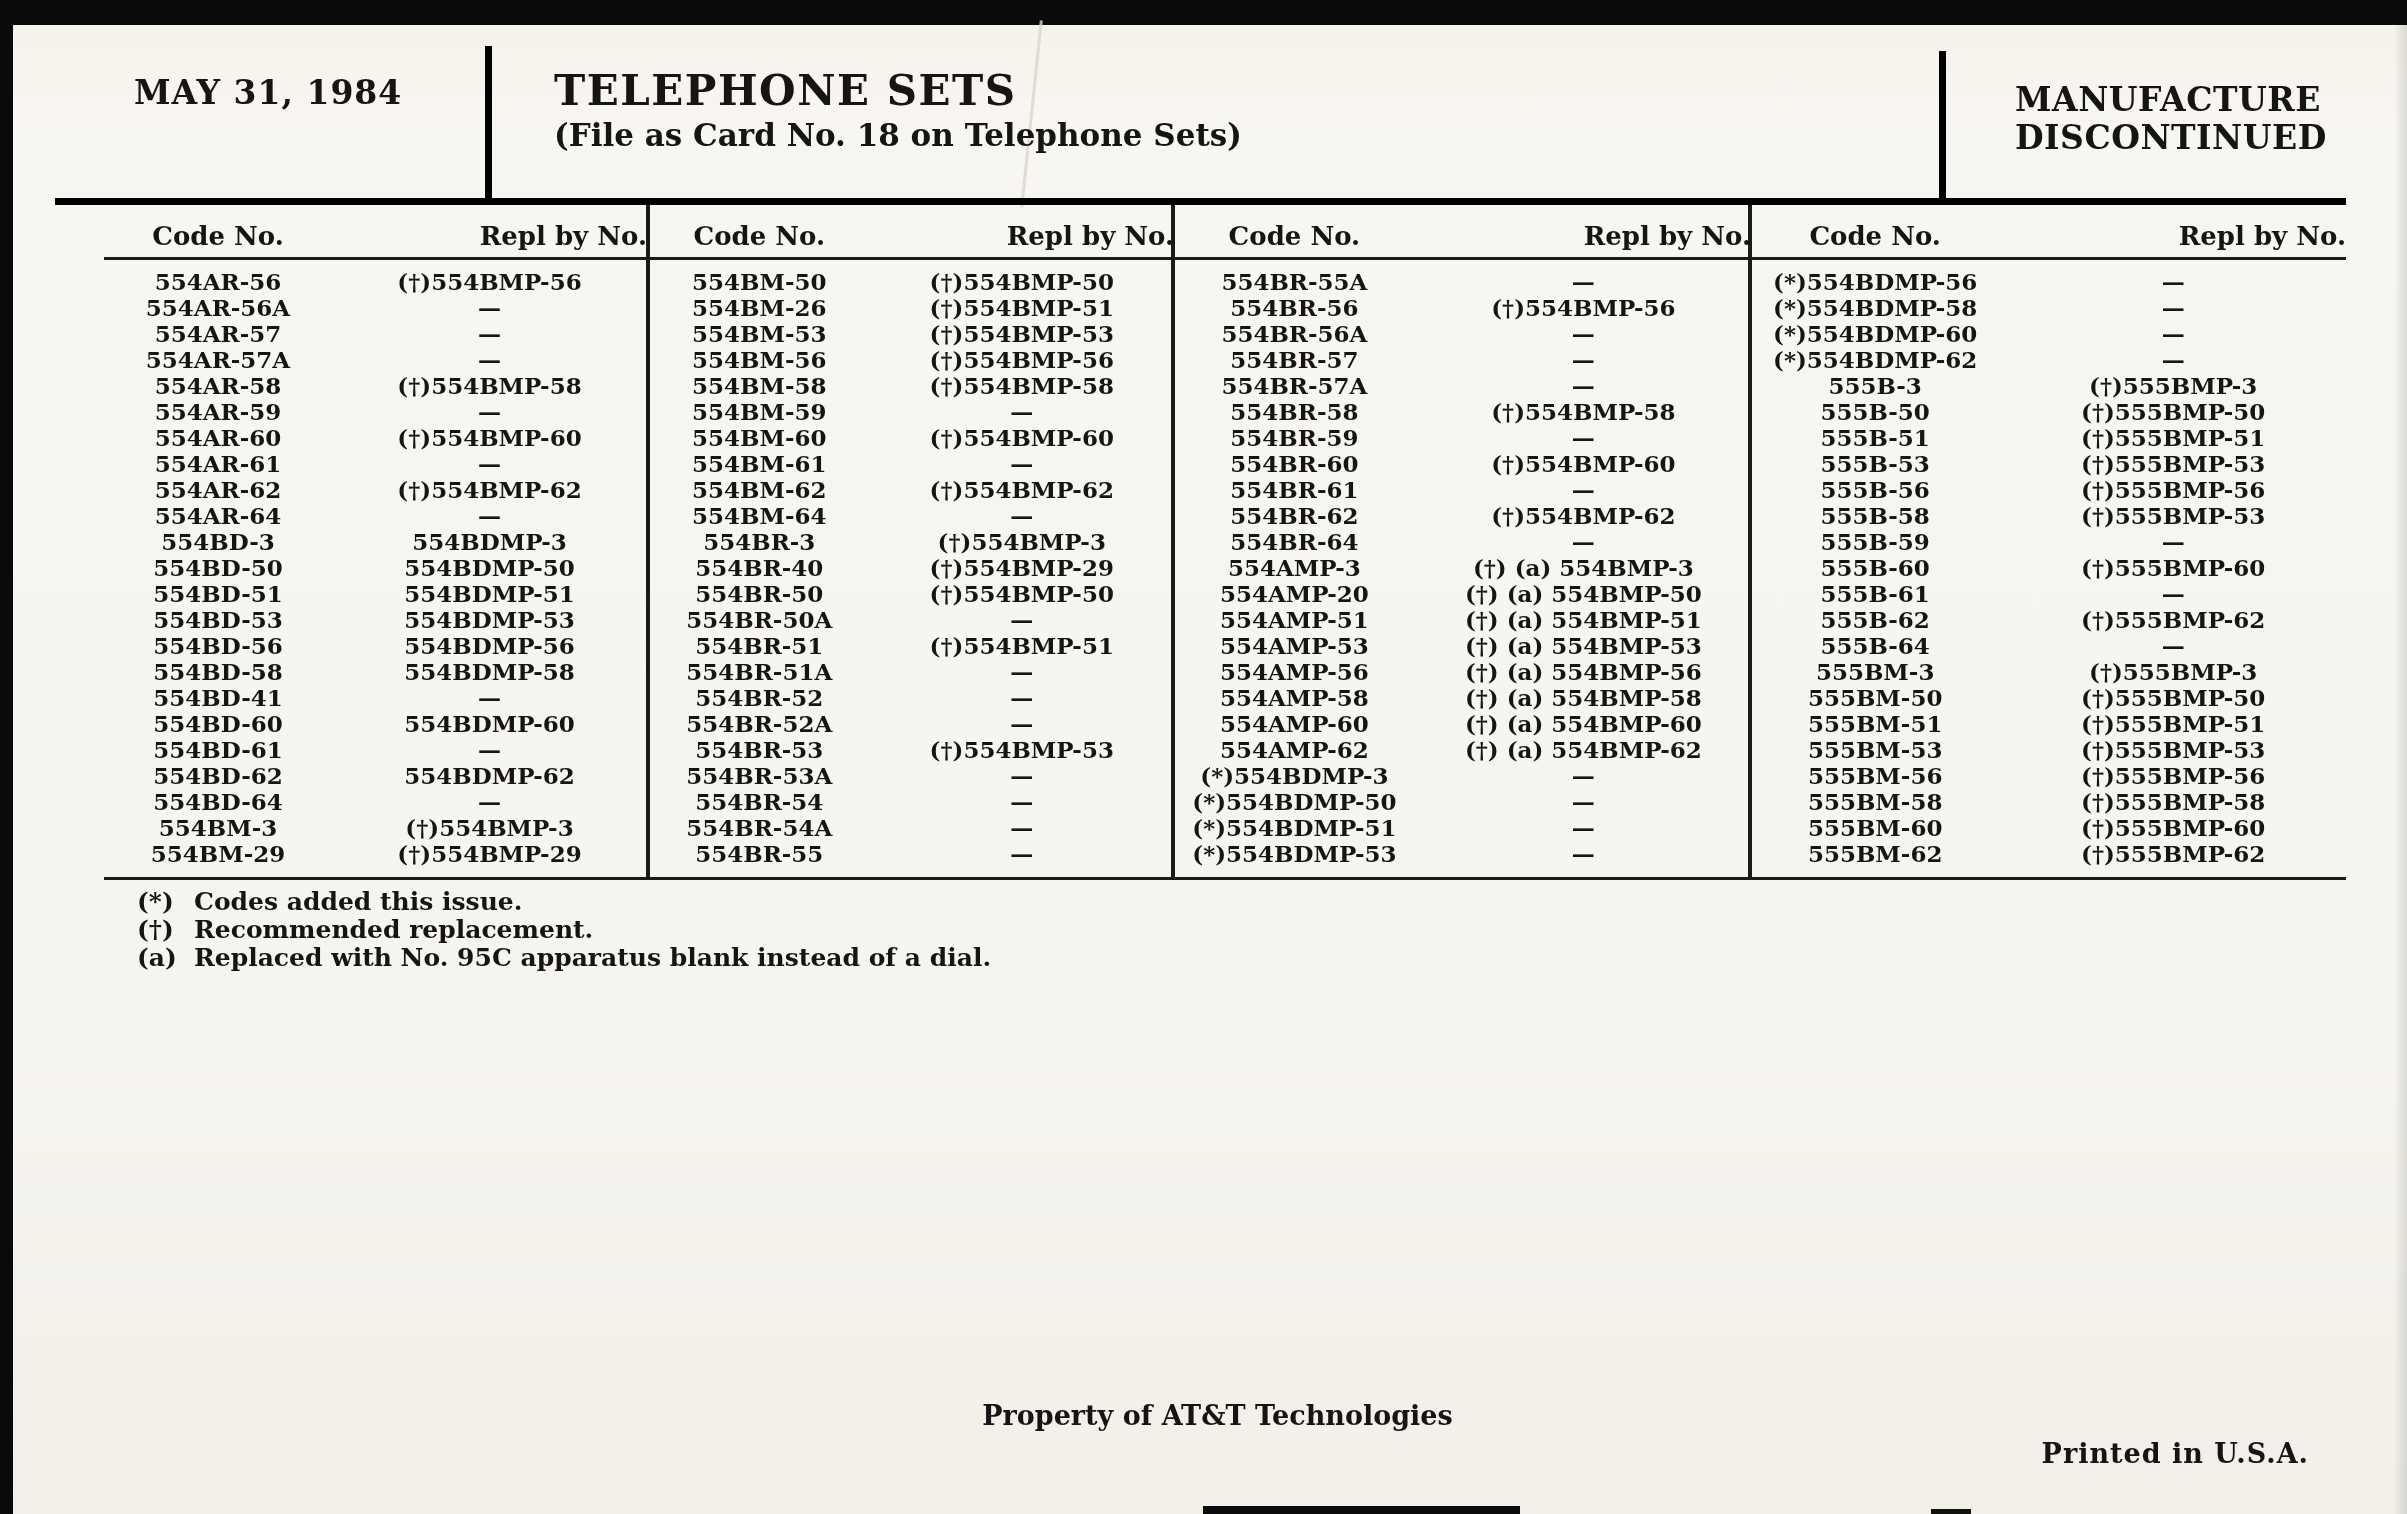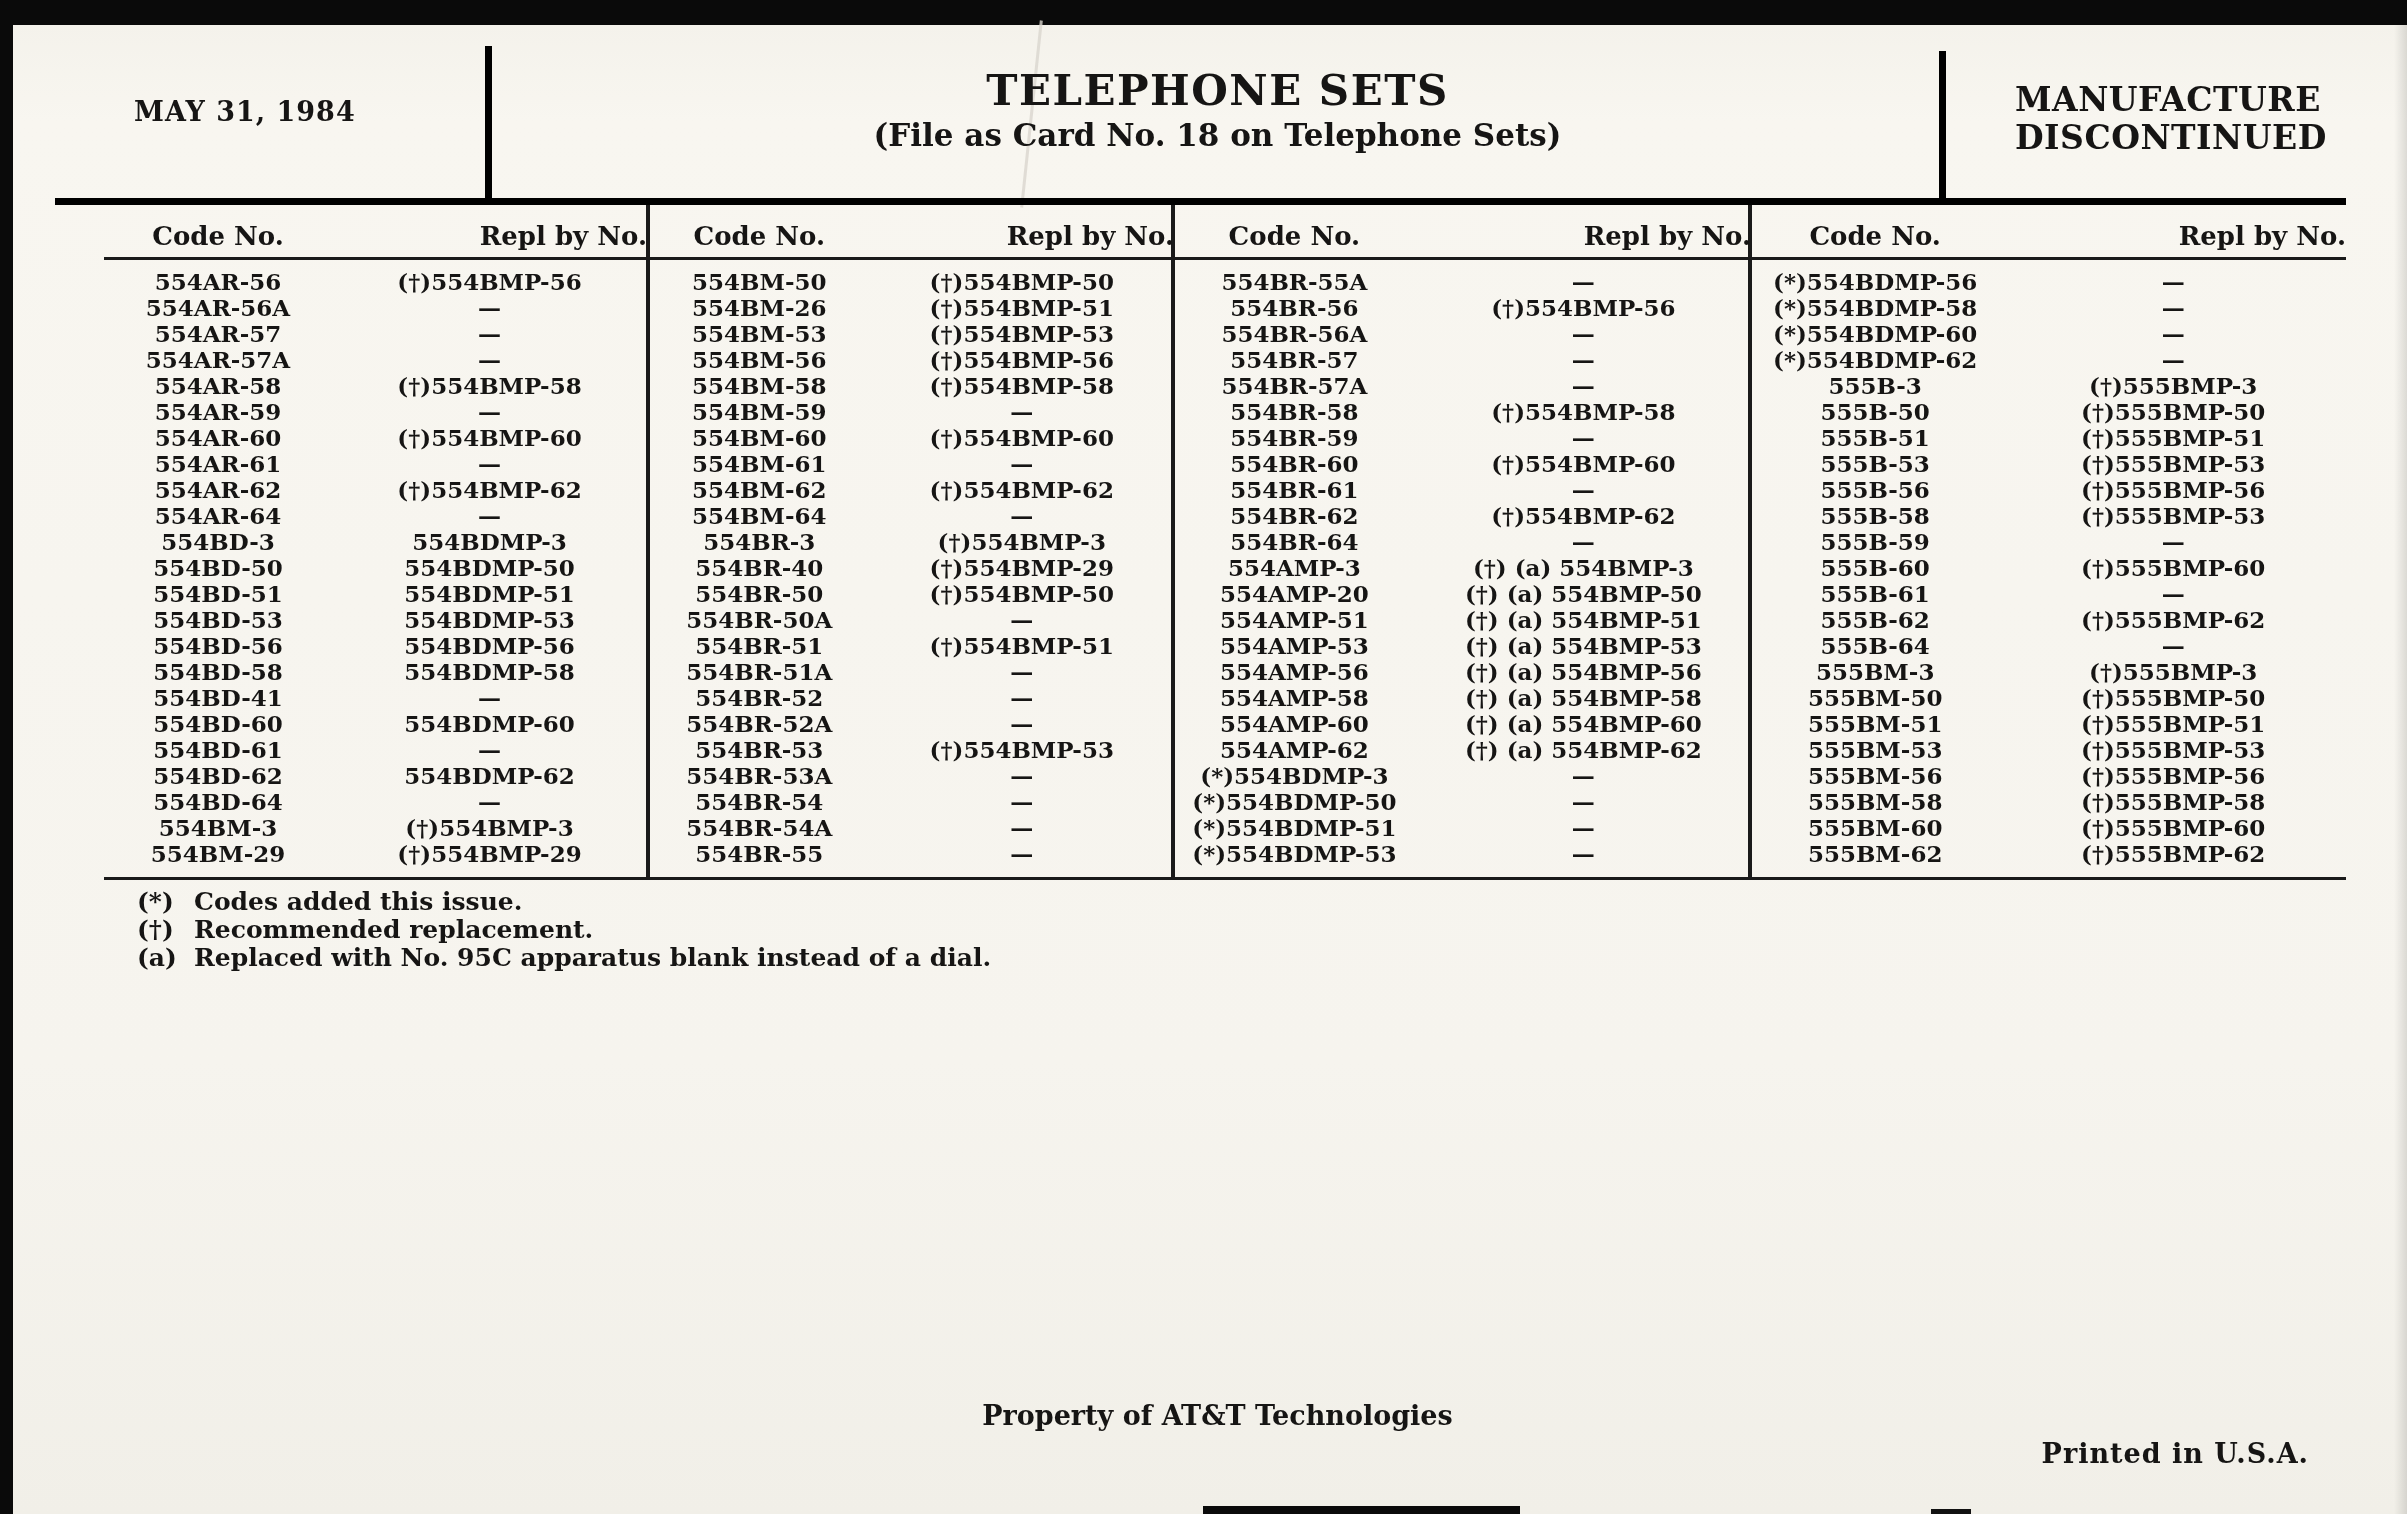--- a/index.html
+++ b/index.html
@@ -17,22 +17,22 @@
   .scan-top    { position:absolute; top:0; left:0; width:100%; height:25px; background:#0a0a0a; }
   .scan-left   { position:absolute; top:0; left:0; width:13px; height:100%; background:#0a0a0a; }
   .scan-bottom { position:absolute; bottom:0; left:1203px; width:317px; height:9px; background:#0a0a0a; }
   .scan-bottom2{ position:absolute; bottom:0; left:1931px; width:40px; height:6px; background:#111; }
   .scan-crease { position:absolute; top:20px; left:1030px; width:3px; height:188px;
                  background:#d9d6ce; transform:rotate(6deg); opacity:.8; }
   .scan-right  { position:absolute; top:0; right:0; width:14px; height:100%;
                  background:linear-gradient(90deg, rgba(0,0,0,0), rgba(0,0,0,.12)); }
 
   
-  .hdr-date   { position:absolute; left:134px; top:96px; font-size:27px; letter-spacing:1px; }
-  .hdr-center { position:absolute; left:554px; top:69px; width:1327px; text-align:center; }
+  .hdr-date   { position:absolute; left:134px; top:73px; font-size:33px; letter-spacing:1px; }
+  .hdr-center { position:absolute; left:554px; top:69px; width:1327px; }
   .hdr-title  { font-size:42px; letter-spacing:1.5px; line-height:1.05; }
   .hdr-sub    { font-size:31px; margin-top:4px; }
   .hdr-status { position:absolute; left:2015px; top:81px; font-size:33px; line-height:1.15; letter-spacing:0.5px; }
 
   .vrule-1 { position:absolute; left:485px;  top:46px; width:7px; height:156px; background:#000; }
   .vrule-2 { position:absolute; left:1939px; top:51px; width:7px; height:154px; background:#000; }
   .hrule-top    { position:absolute; left:55px;  top:198px; width:2291px; height:7px; background:#000; }
   .hrule-under  { position:absolute; left:104px; top:257px; width:2242px; height:3px; background:#1a1a1a; }
   .hrule-bottom { position:absolute; left:104px; top:877px; width:2242px; height:3px; background:#1a1a1a; }
   .vsep { position:absolute; top:205px; width:4px; height:675px; background:#1a1a1a; }

